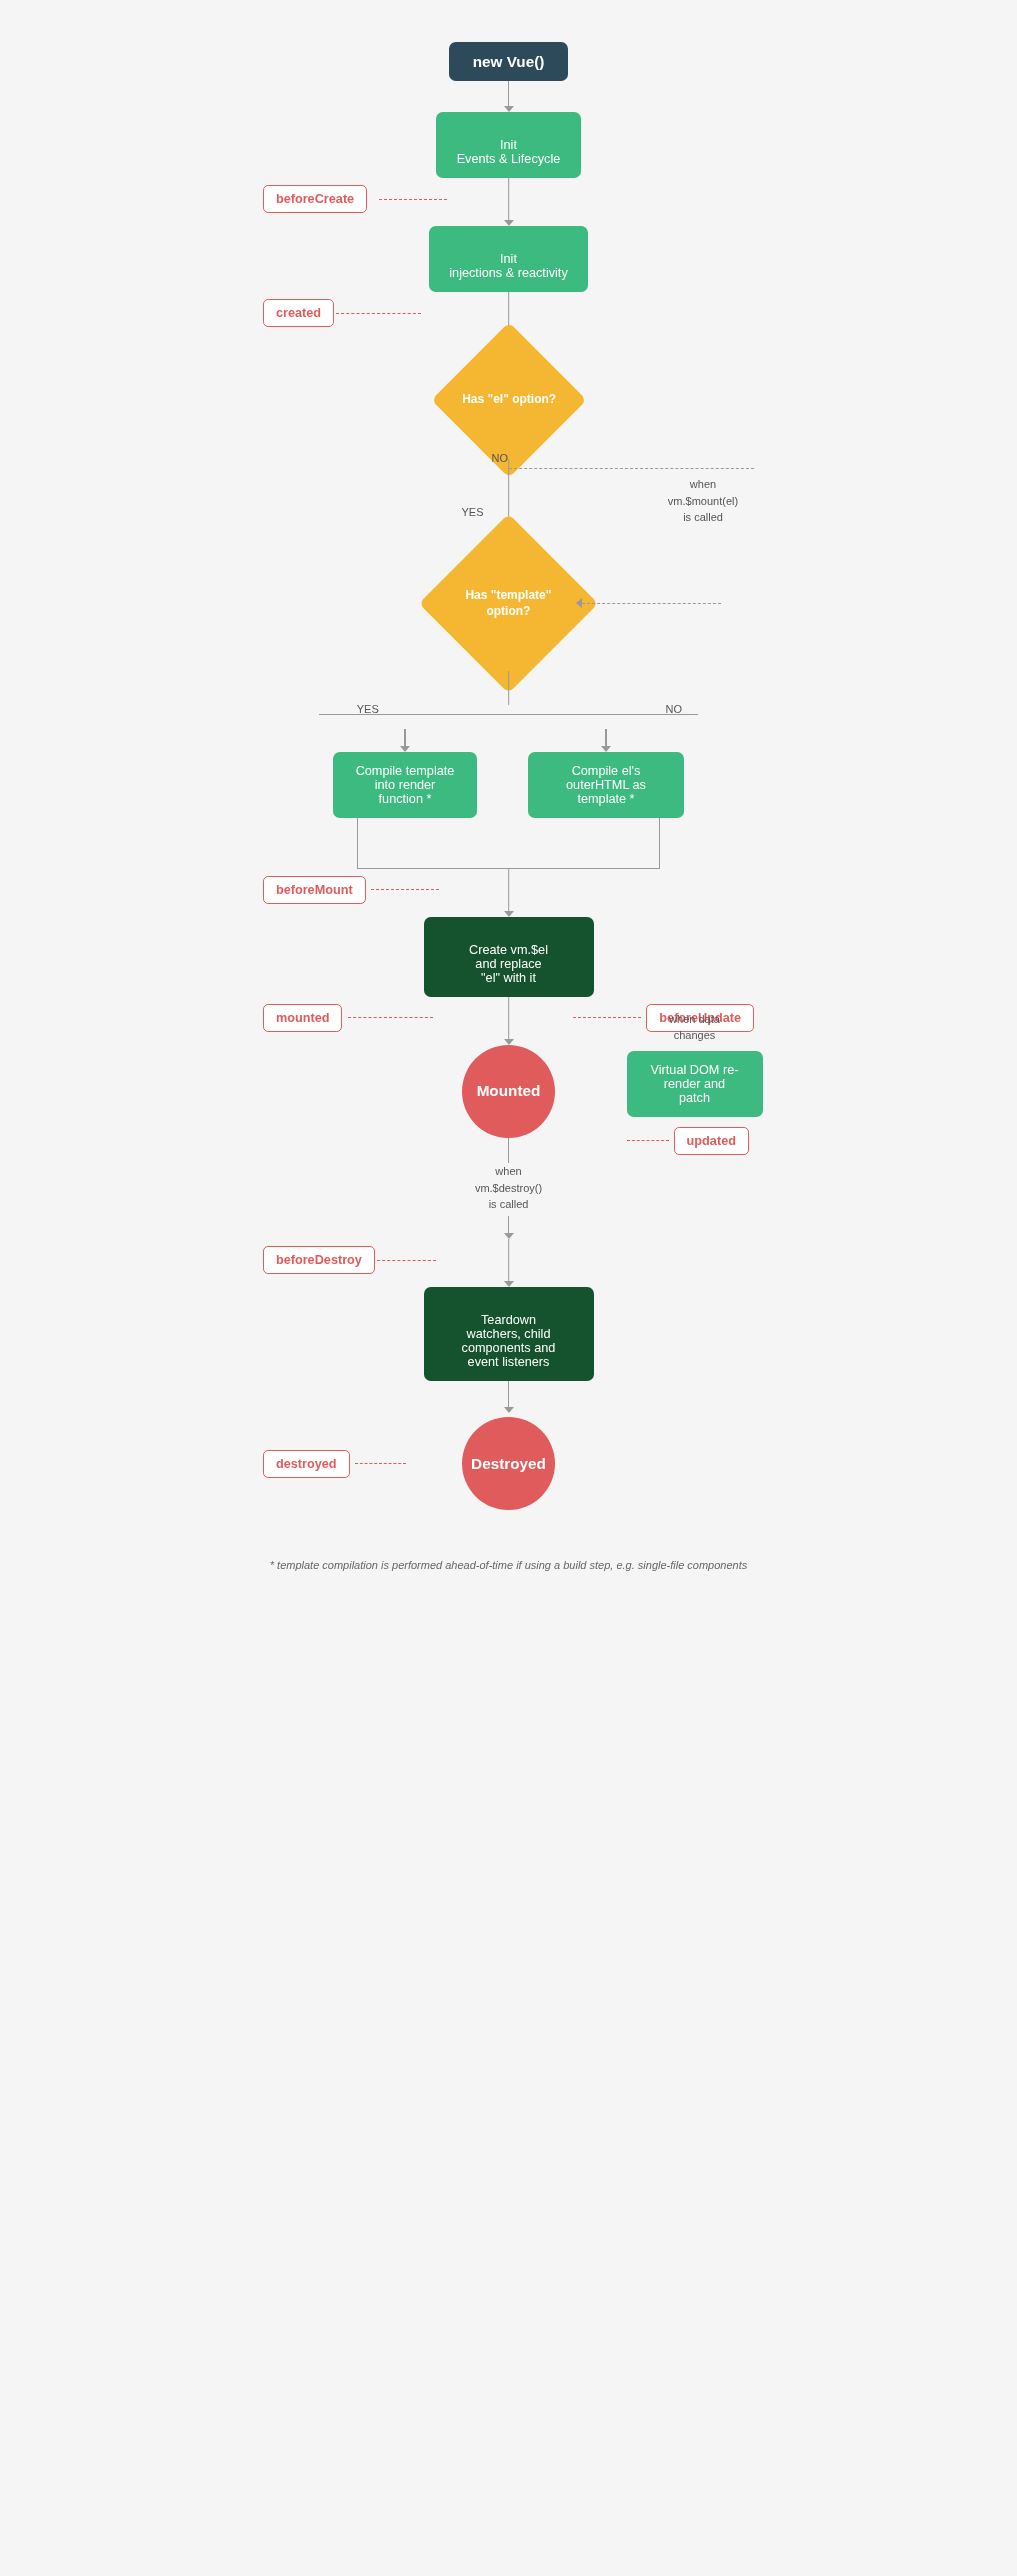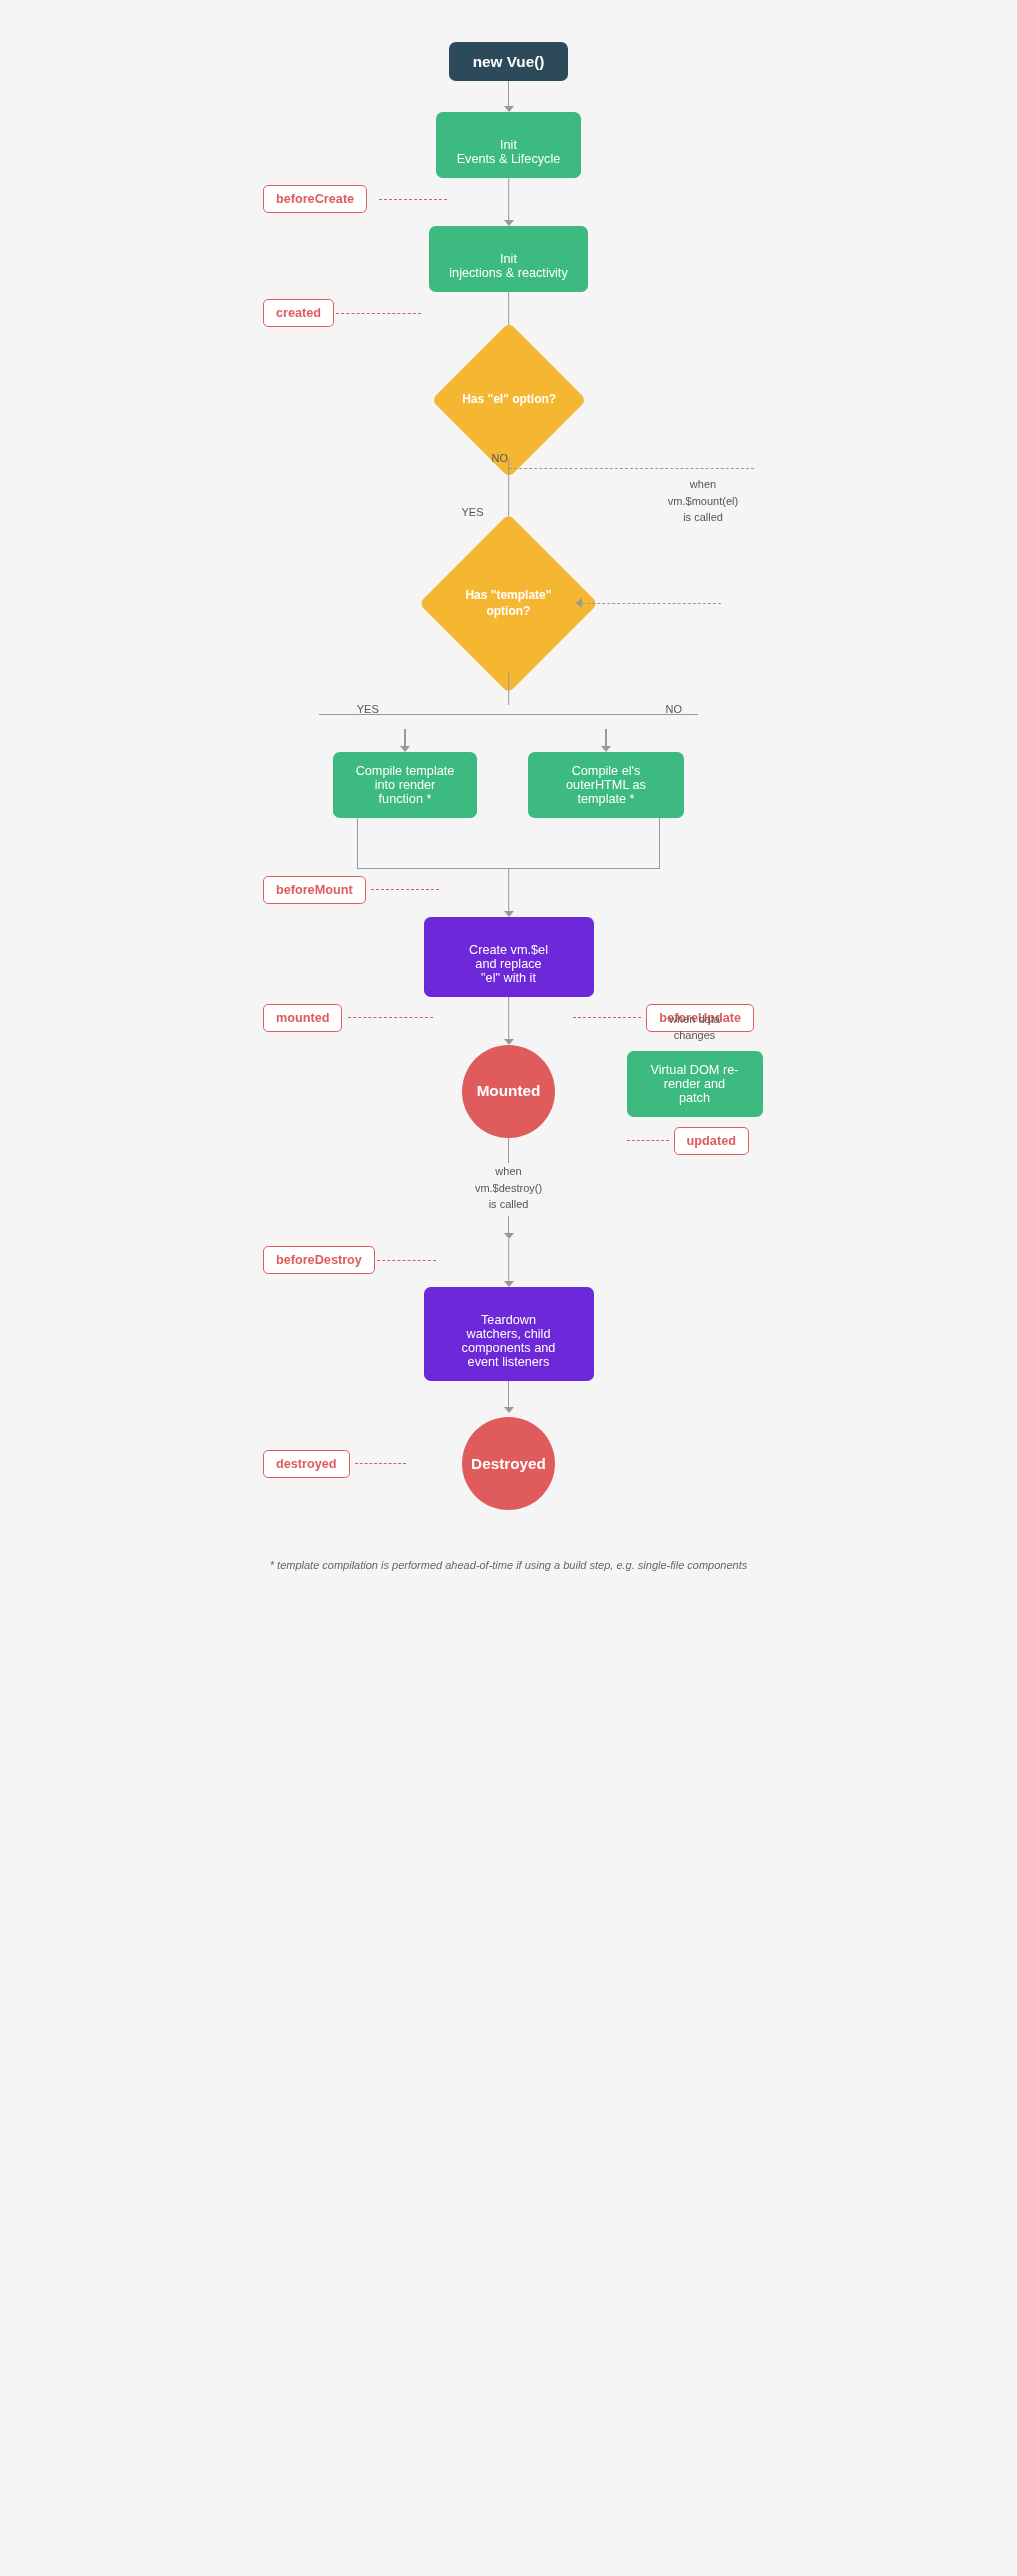--- a/index.html
+++ b/index.html
@@ -33,21 +33,21 @@
       background: #3dba7f;
       color: #fff;
       border-radius: 6.8px;
       padding: 12px 20.3px;
       font-size: 12.7px;
       font-weight: 500;
       text-align: center;
       min-width: 136px;
     }
     .box-green-wide {
-      background: #6d28d9;
+      background: #14532d;
       color: #fff;
       border-radius: 6.8px;
       padding: 12px 20.3px;
       font-size: 12.7px;
       font-weight: 500;
       text-align: center;
       min-width: 170px;
     }
     .diamond {
       width: 110px;

